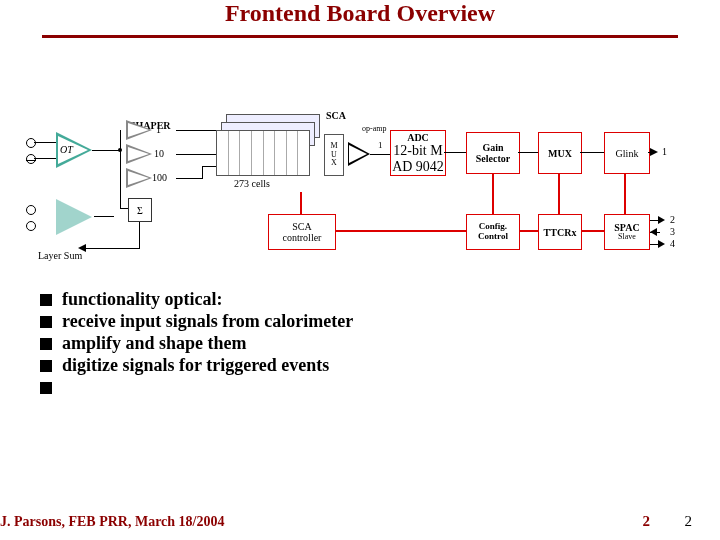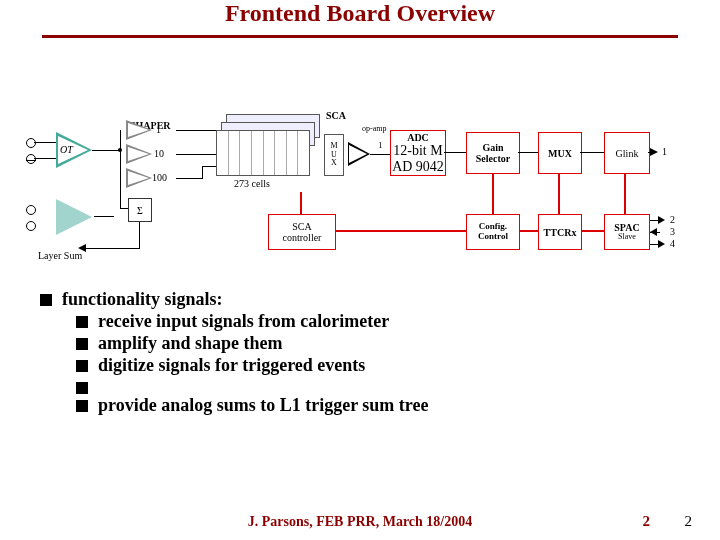--- a/index.html
+++ b/index.html
@@ -11,22 +11,22 @@
        flex-direction:column;justify-content:center;align-items:center;line-height:1.1}
   .tri{position:absolute;width:0;height:0}
   .wire{position:absolute;background:#000}
   .wire-red{position:absolute;background:#d00}
   .lbl{position:absolute;font-size:10px;font-family:"Times New Roman",serif}
   .dot{position:absolute;width:4px;height:4px;border-radius:50%;background:#000}
   .port{position:absolute;width:8px;height:8px;border:1px solid #000;border-radius:50%;background:#fff}
   .bullets{position:absolute;left:40px;top:288px;right:40px;font-size:18px;font-weight:bold}
   .bul{display:flex;align-items:flex-start;margin:1px 0}
   .bul .sq{width:12px;height:12px;background:#000;margin-right:10px;margin-top:5px;flex-shrink:0}
-  .sub{margin-left:36px}
-  .footer{position:absolute;bottom:10px;left:0;right:0;text-align:center;color:#8b0000;
+  .sub{}
+  .footer{position:absolute;bottom:10px;left:0;right:0;text-align:left;color:#8b0000;
           font-weight:bold;font-size:14px}
   .pnum{position:absolute;bottom:10px;color:#8b0000;font-weight:bold;font-size:15px}
 </style>
 </head>
 <body>
 
 <div class="slide">
   <div class="title">Frontend Board Overview</div>
   <div class="hr"></div>
 
@@ -174,39 +174,35 @@
     <div class="tri" style="left:624px;top:140px;border-right:7px solid #000;border-top:4px solid transparent;border-bottom:4px solid transparent"></div>
     <div class="lbl" style="left:644px;top:138px">3</div>
     <div class="wire" style="left:624px;top:156px;width:10px;height:1px"></div>
     <div class="tri" style="left:632px;top:152px;border-left:7px solid #000;border-top:4px solid transparent;border-bottom:4px solid transparent"></div>
     <div class="lbl" style="left:644px;top:150px">4</div>
   </div>
 
   <div class="bullets">
     <div class="bul">
       <div class="sq"></div>
-      <div>functionality signals:</div>
+      <div>functionality optical:</div>
     </div>
     <div class="bul sub">
         <div class="sq"></div>
         <div>receive input signals from calorimeter</div>
       </div>
     <div class="bul sub">
         <div class="sq"></div>
         <div>amplify and shape them</div>
       </div>
     <div class="bul sub">
         <div class="sq"></div>
         <div>digitize signals for triggered events</div>
       </div>
     <div class="bul sub">
         <div class="sq"></div>
-      </div>
-    <div class="bul sub">
-        <div class="sq"></div>
-        <div>provide analog sums to L1 trigger sum tree</div>
       </div>
   </div>
 
   <div class="footer">J. Parsons, FEB PRR, March 18/2004</div>
   <div class="pnum" style="right:70px">2</div>
   <div class="pnum" style="right:28px;color:#000;font-weight:normal">2</div>
 </div>
 
 </body></html>

